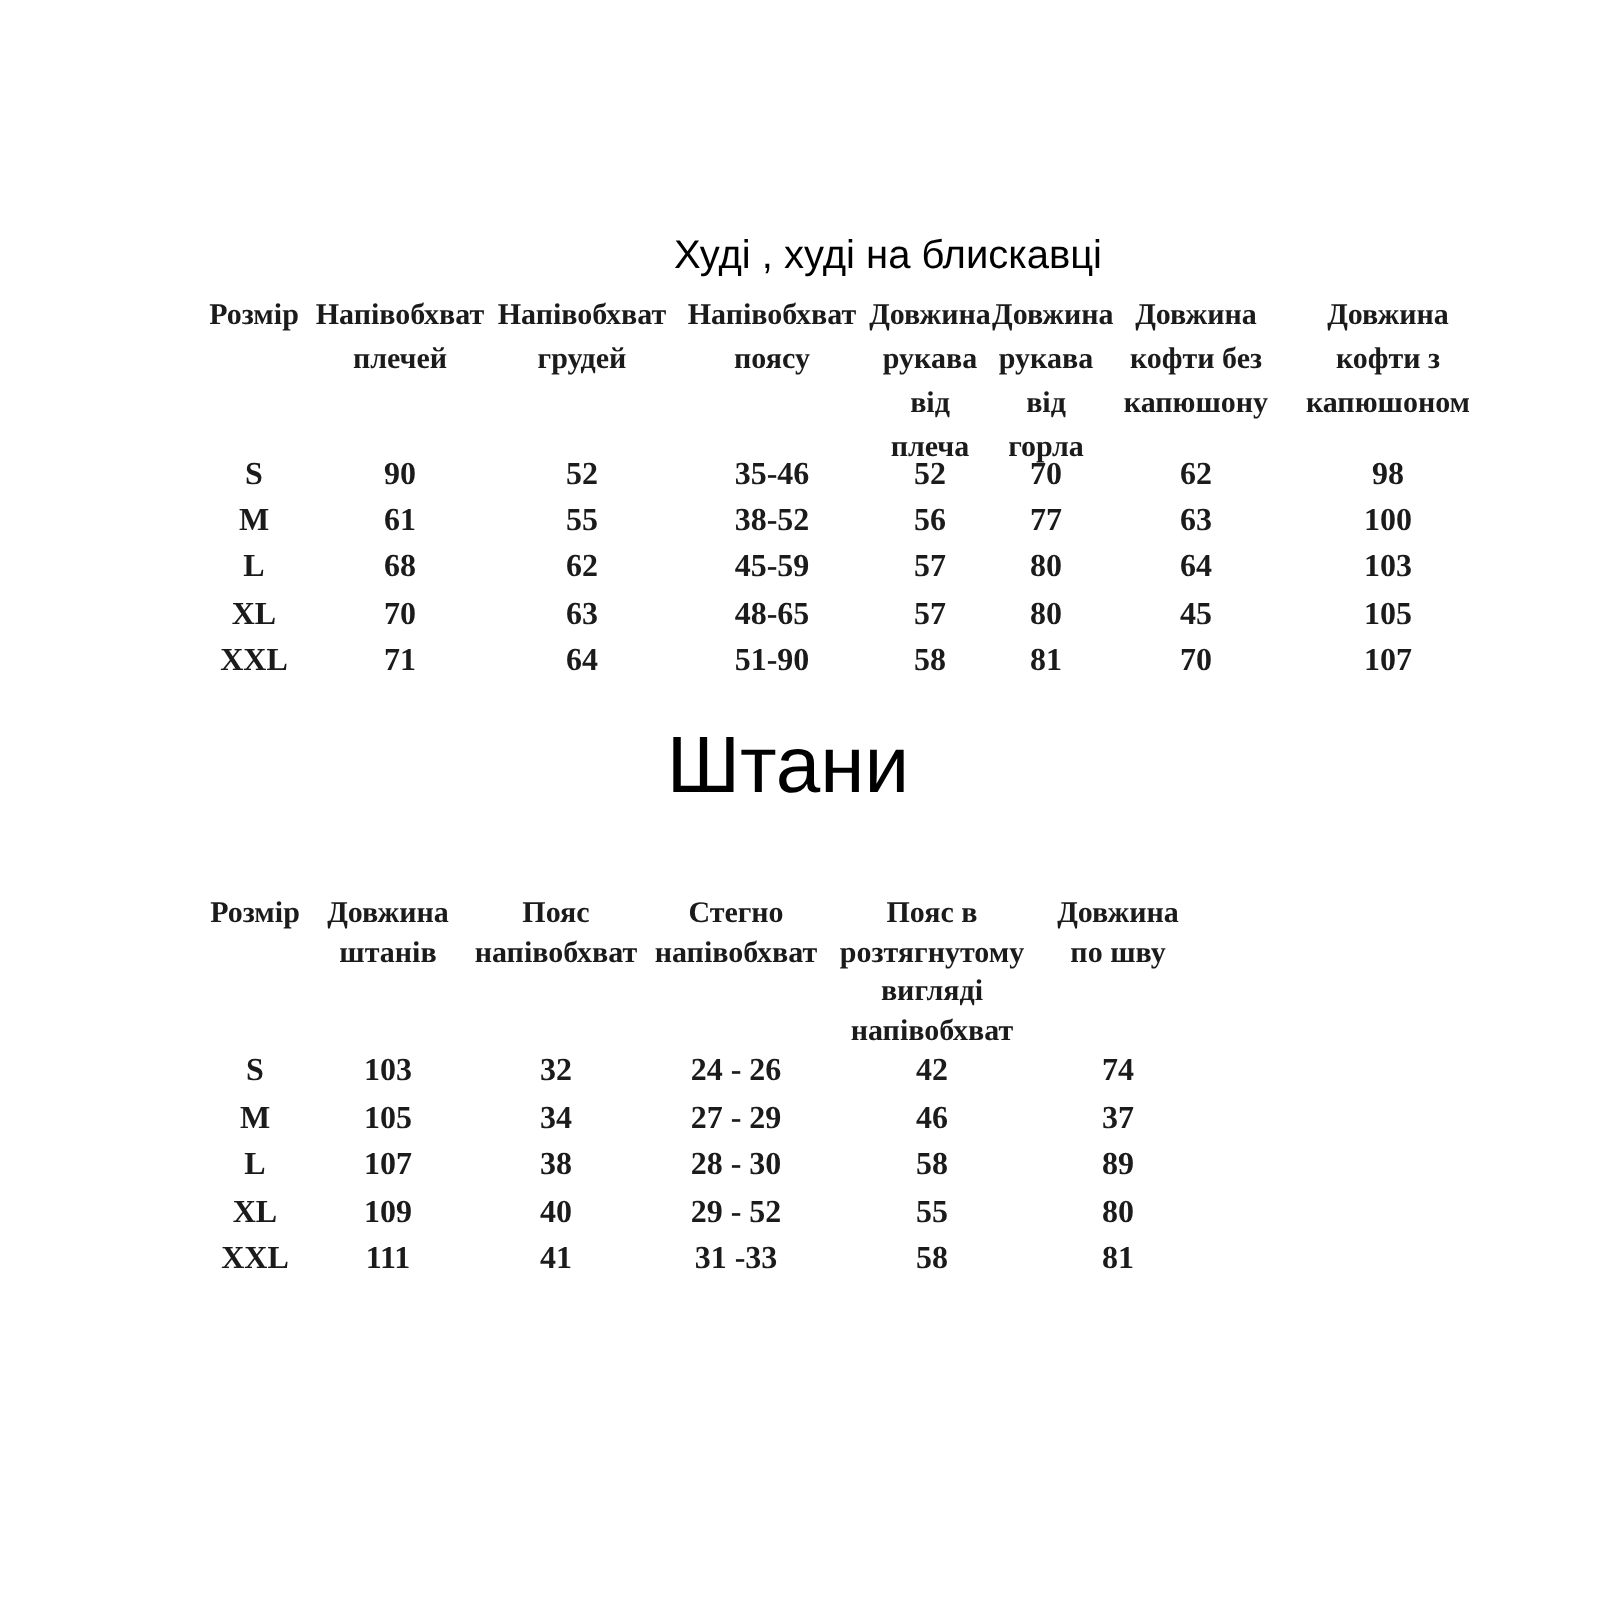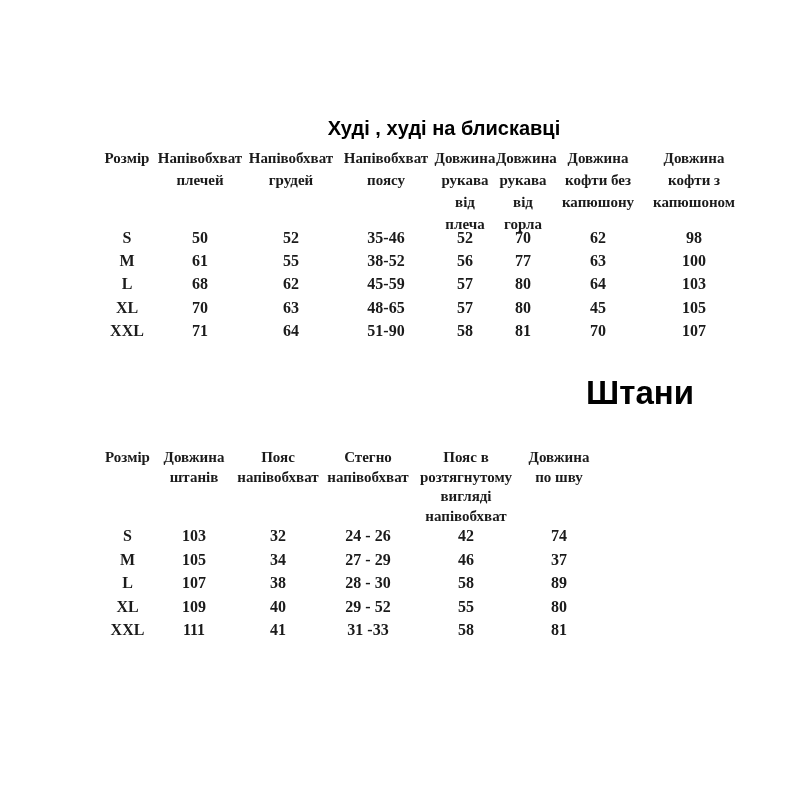--- a/index.html
+++ b/index.html
@@ -11,39 +11,38 @@
     position: relative;
     width: 800px;
     height: 800px;
     overflow: hidden;
     color: #1b1b1b;
     font-family: "Liberation Serif", serif;
   }
   .title {
     position: absolute;
     font-family: "Liberation Sans", sans-serif;
-    font-weight: bold;
+    font-weight: normal;
     color: #000000;
     text-align: center;
     white-space: nowrap;
   }
   #hoodie-title {
     left: 144px;
     top: 116px;
     width: 600px;
     font-size: 20px;
     line-height: 24px;
   }
   #pants-title {
     left: 94px;
-    top: 373px;
+    top: 363px;
     width: 600px;
-    font-size: 33px;
+    font-size: 40px;
     line-height: 40px;
-    text-align: right;
   }
   table.tbl {
     position: absolute;
     border-collapse: collapse;
     table-layout: fixed;
     border: none;
   }
   table.tbl th, table.tbl td {
     padding: 0;
     border: none;
@@ -116,21 +115,21 @@
       <col style="width:94px">
       <col style="width:96px">
     <col style="width:62px">
       <col style="width:54px">
       <col style="width:96px">
       <col style="width:96px">
   </colgroup>
   <tbody>
     <tr>
       <td>S</td>
-      <td>50</td>
+      <td>90</td>
       <td>52</td>
       <td>35-46</td>
       <td>52</td>
       <td>70</td>
       <td>62</td>
       <td>98</td>
     </tr>
     <tr>
       <td>M</td>
       <td>61</td>

